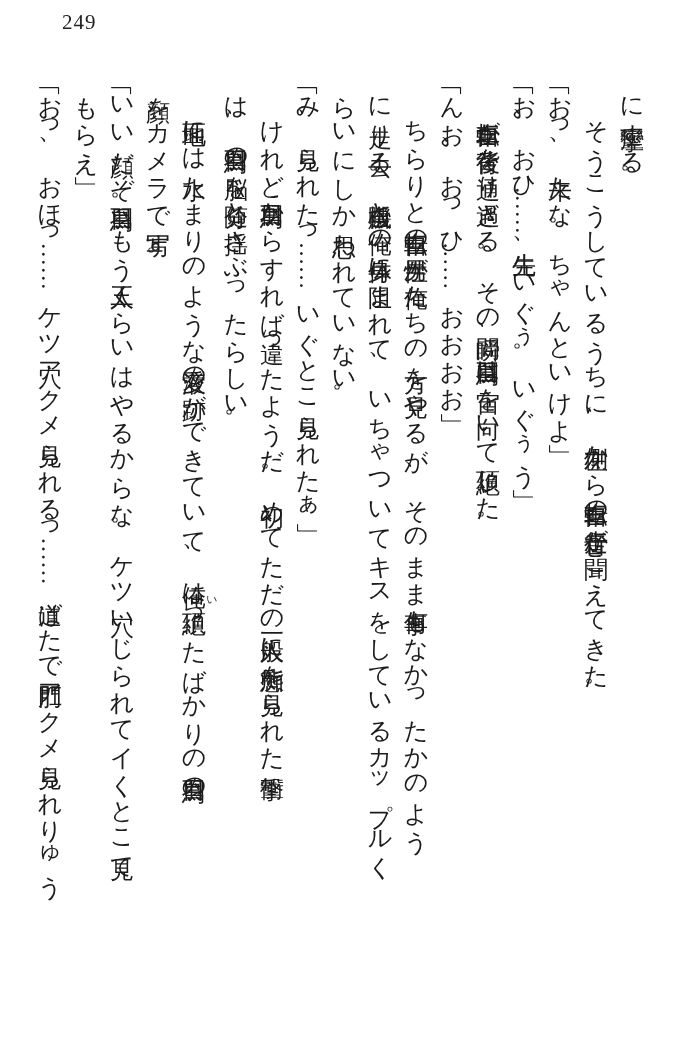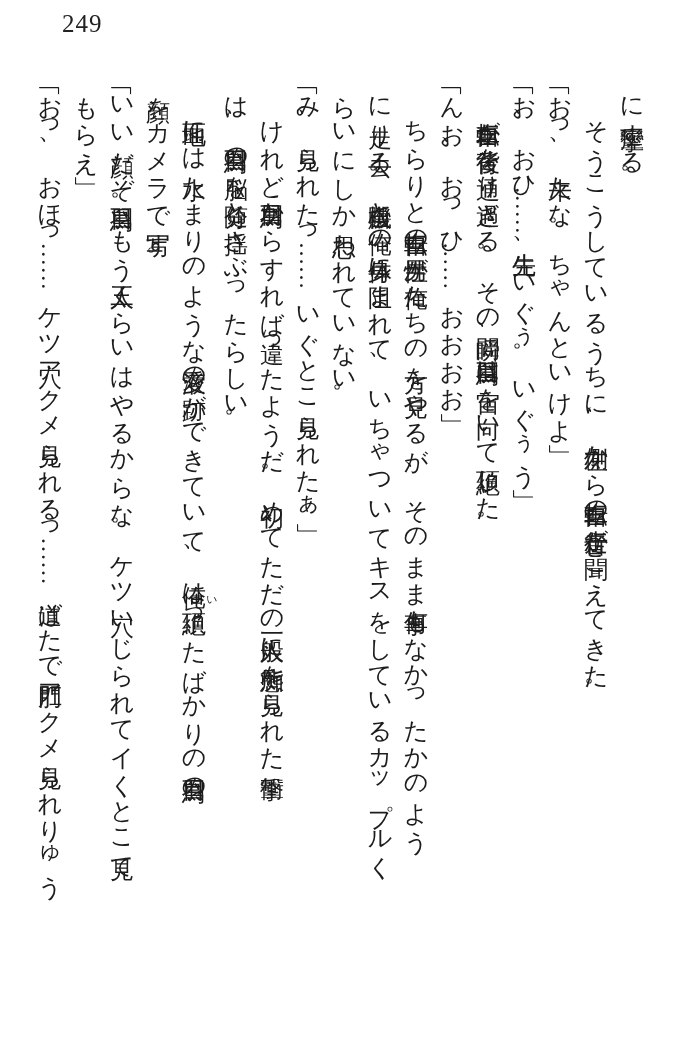--- a/index.html
+++ b/index.html
@@ -12,21 +12,21 @@
     background:var(--paper);
     position:relative;
     overflow:hidden;
     font-family:"Liberation Serif","DejaVu Serif",serif;
     color:var(--ink);
   }
   .page-number{
     position:absolute;
     top:10px;
     left:62px;
-    font-size:25px;
+    font-size:21px;
     letter-spacing:1px;
     color:#222;
   }
   .text-area{
     position:absolute;
     top:80px;
     right:50px;
     height:918px;
     writing-mode:vertical-rl;
     text-orientation:mixed;

